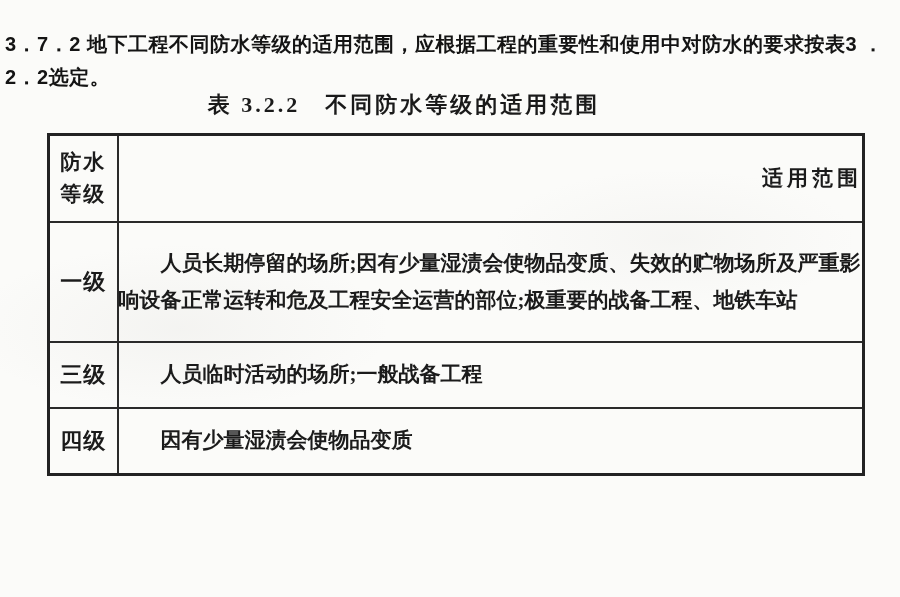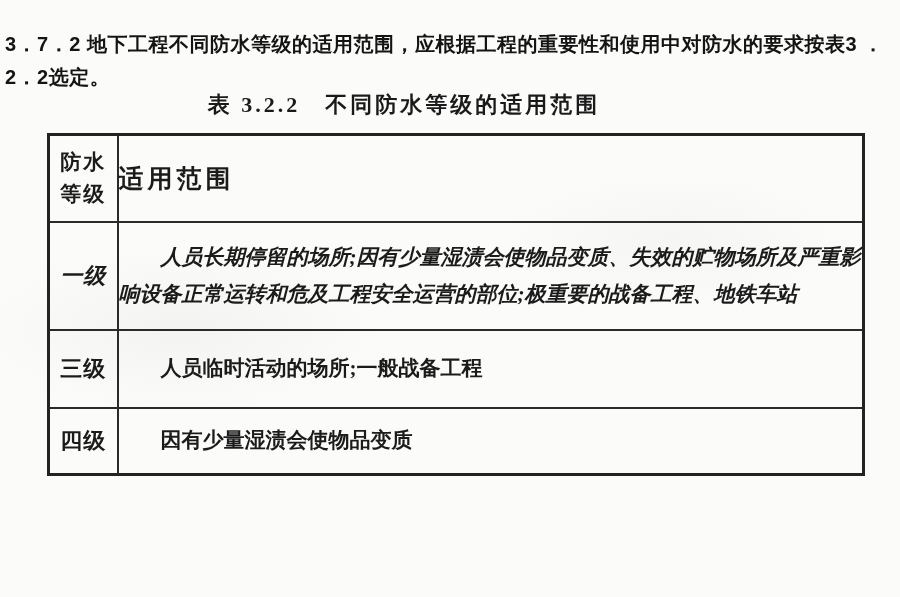--- a/index.html
+++ b/index.html
@@ -60,35 +60,35 @@
     border: 3px solid #232323;
   }
   table.grade-table td, table.grade-table th {
     border: 2px solid #2a2a2a;
     padding: 0;
     background: transparent;
   }
   col.c-grade { width: 69px; }
   col.c-scope { width: 746px; }
   tr.row-header   { height: 87px;  }
-  tr.row-grade1   { height: 108px; font-style: italic; }
+  tr.row-grade1   { height: 120px; }
   tr.row-grade2   { height: 104px; }
-  tr.row-grade3   { height: 78px;  }
+  tr.row-grade3   { height: 66px;  }
   tr.row-grade4   { height: 67px;  }
   th.grade-head {
     text-align: center;
     vertical-align: middle;
     font-size: 21px;
     letter-spacing: 2px;
     line-height: 32px;
   }
   th.scope-head {
-    text-align: left;
+    text-align: right;
     vertical-align: middle;
-    font-size: 25px;
+    font-size: 21px;
     letter-spacing: 4px;
   }
   td.grade-cell {
     text-align: center;
     vertical-align: middle;
     font-size: 22px;
     letter-spacing: 1px;
   }
   td.scope-cell {
     vertical-align: middle;

